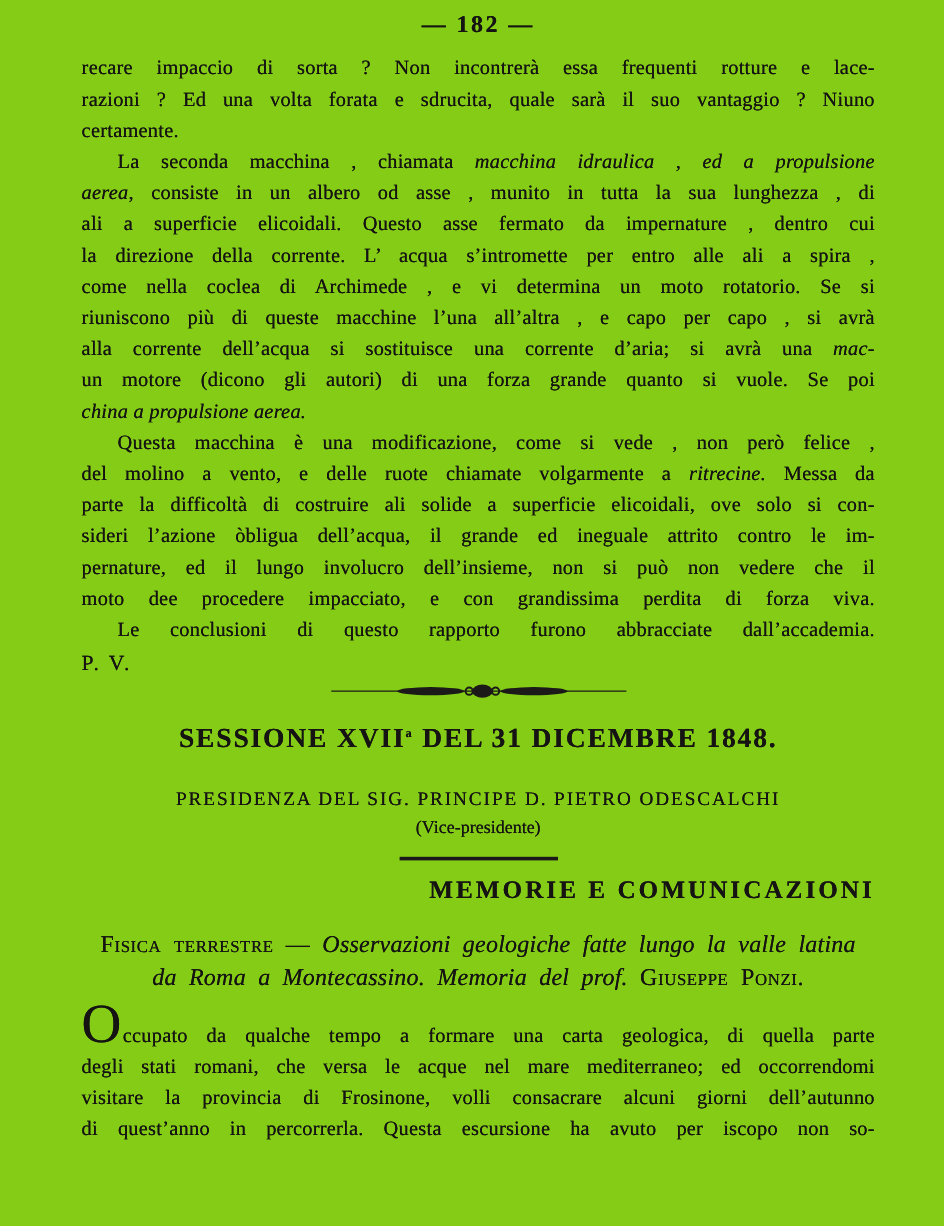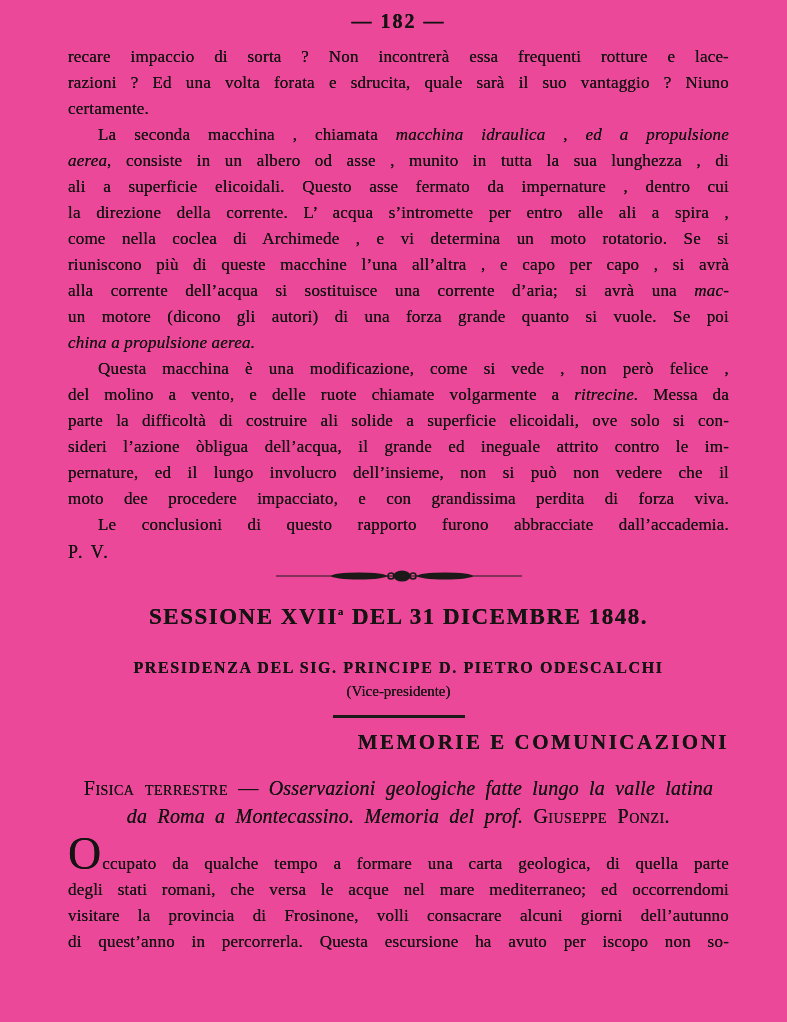--- a/index.html
+++ b/index.html
@@ -1,20 +1,20 @@
 <!DOCTYPE html>
 <html><head>
 <meta charset="utf-8">
 <style>
   html, body { margin: 0; padding: 0; background: #ffffff; }
   .page {
     position: relative;
     width: 787px;
     height: 1022px;
-    background: #ec4899;
+    background: #84cc16;
     font-family: "Liberation Serif", serif;
     color: #151413;
     overflow: hidden;
   }
   .textblock {
     position: absolute;
     left: 68px;
     top: 44px;
     width: 661px;
     text-shadow: 0 0 0.45px currentColor; 
@@ -60,21 +60,21 @@
     font-size: 23px;
     font-weight: 700;
     letter-spacing: 1.5px;
     line-height: 40px;
   }
   .session-title sup { font-size: 0.45em; vertical-align: super; }
   .presidency {
     margin-top: 20px;
     text-align: center;
     font-size: 16px;
-    font-weight: 700;
+    font-weight: 400;
     letter-spacing: 1.6px;
     line-height: 22px;
   }
   .vice {
     margin-top: 2px;
     text-align: center;
     font-size: 15px;
     line-height: 20px;
   }
   .section-rule {

